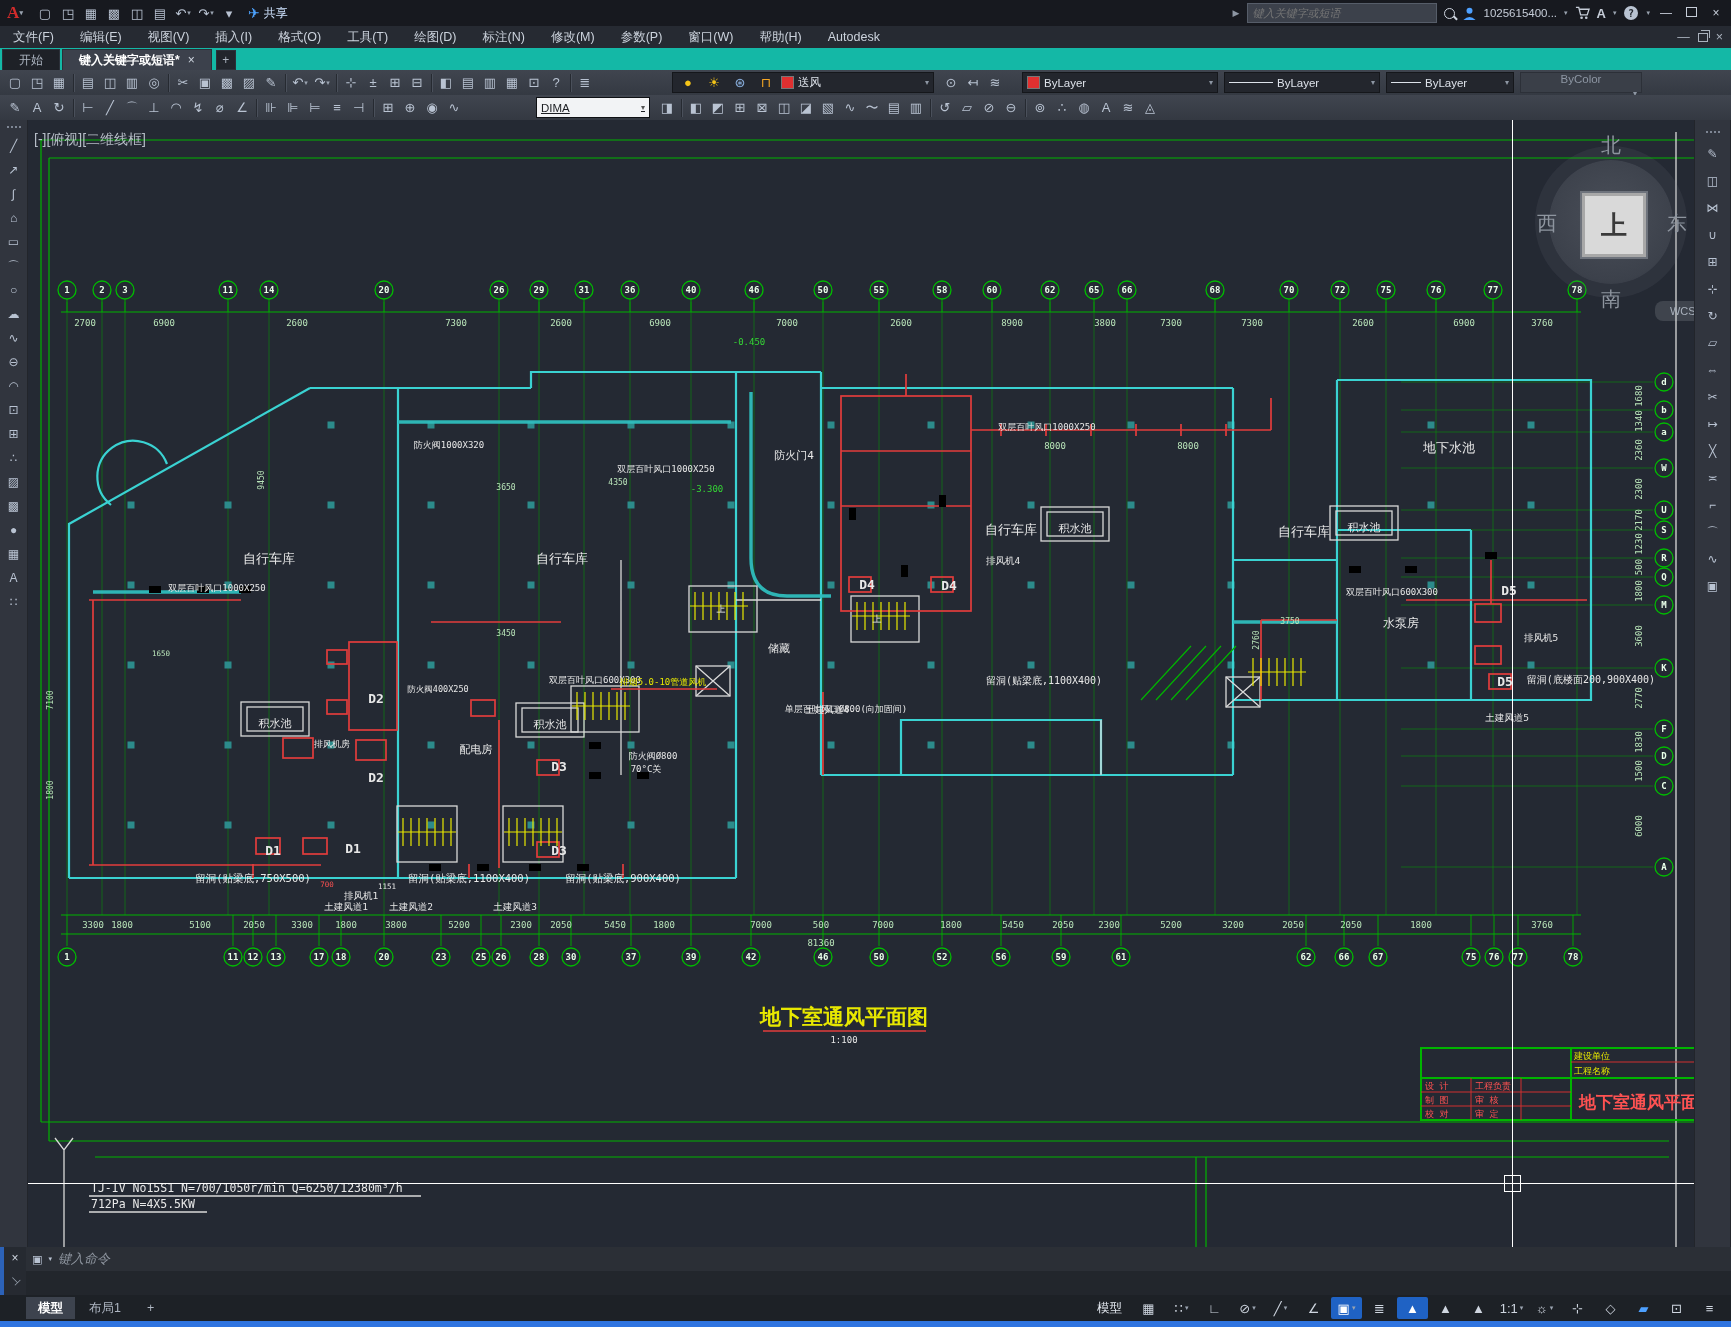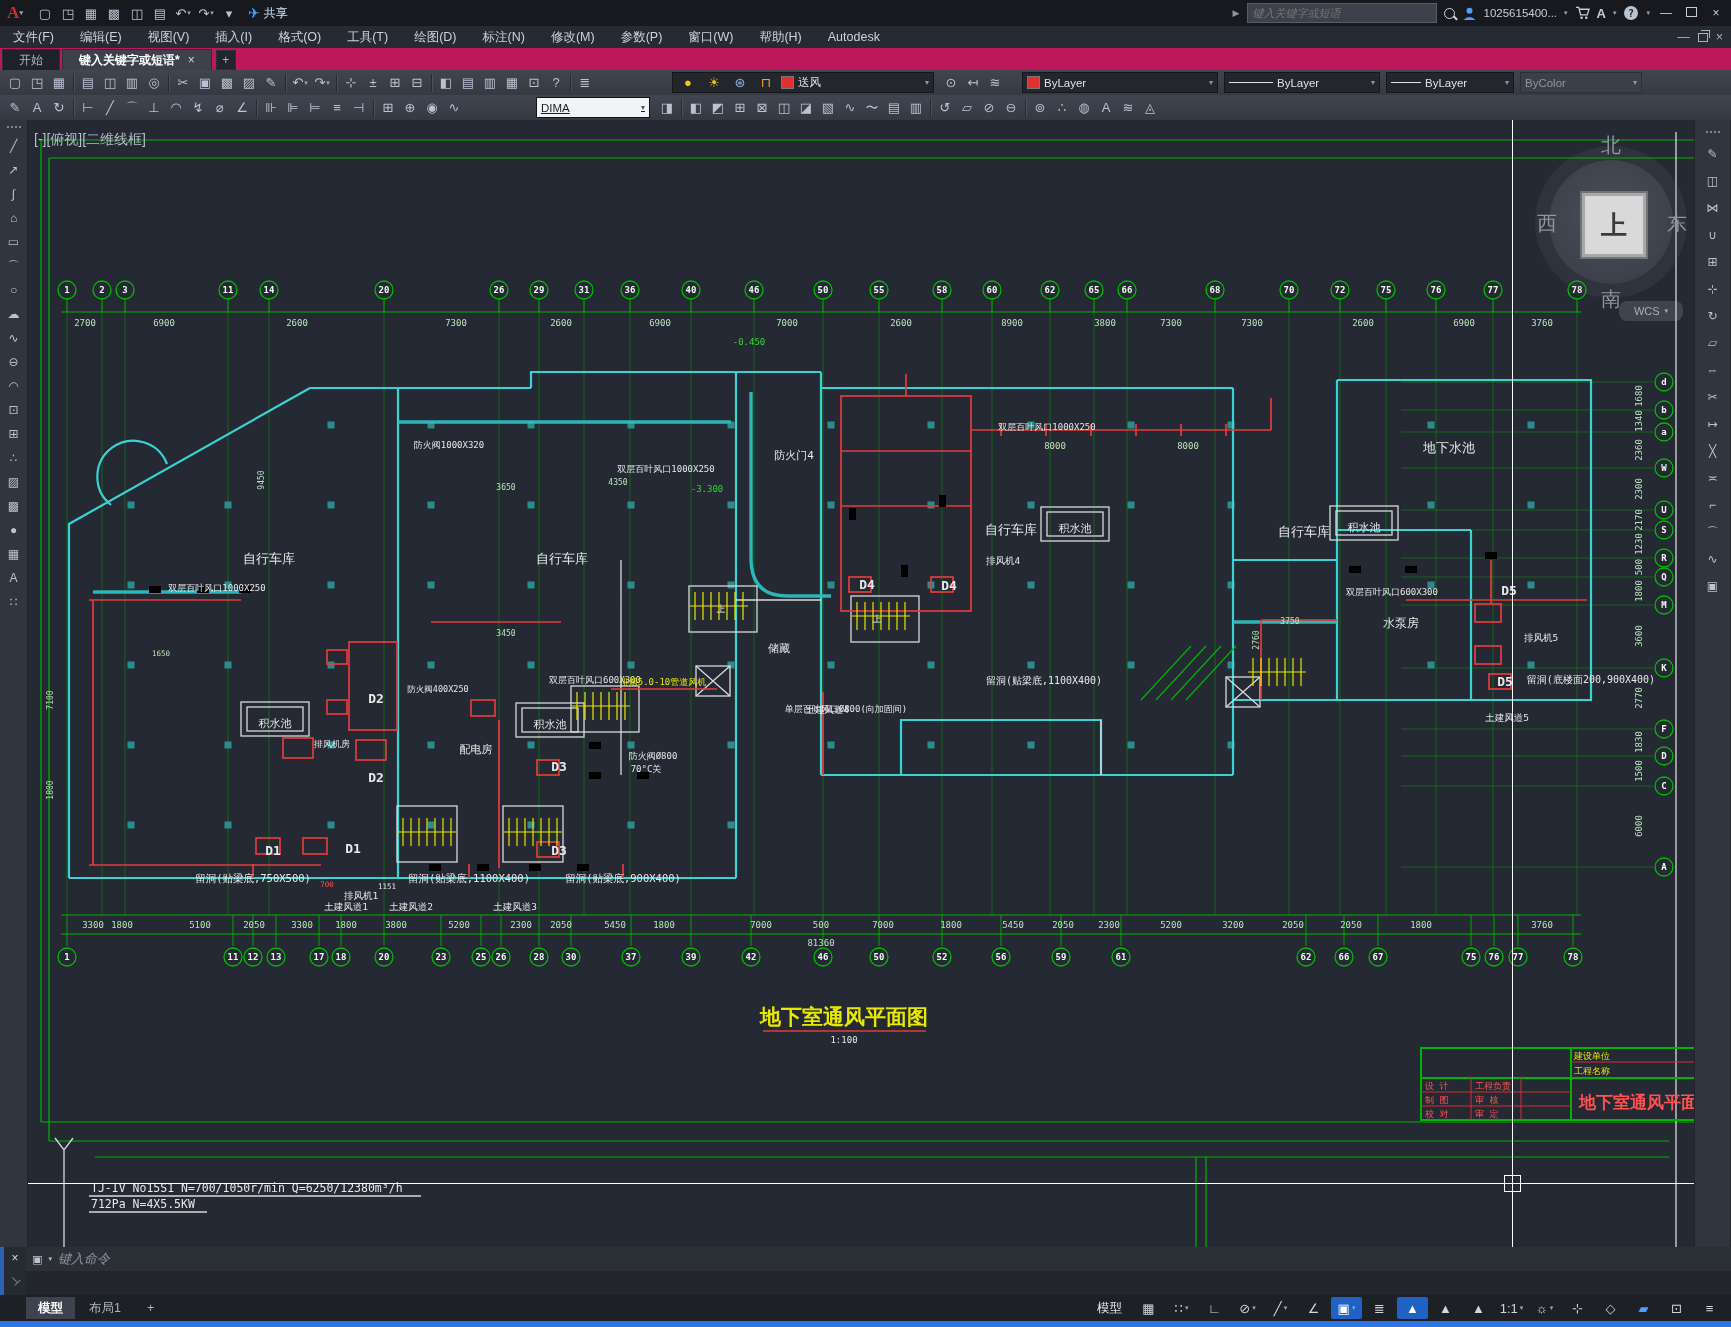--- a/index.html
+++ b/index.html
@@ -18,57 +18,57 @@
   .searchbox{width:178px;height:18px;background:#3c414b;border:1px solid #565d69;color:#e8eaee;font-size:11px;padding:0 5px;font-style:italic;}
   .mag{position:relative;width:9px;height:9px;border:1.6px solid #cfd6e0;border-radius:50%;display:inline-block;}
   .mag:after{content:'';position:absolute;left:8px;top:8px;width:5px;height:1.6px;background:#cfd6e0;transform:rotate(45deg);}
   .winbtn{width:18px;text-align:center;color:#c6cdd8;font-size:12px;}
   .maxbox{display:inline-block;width:9px;height:8px;border:1.2px solid #c6cdd8;}
   .menubar{position:absolute;left:0;top:26px;width:1731px;height:22px;background:#262a32;display:flex;align-items:center;color:#ccd3dd;font-size:12.5px;}
   .menu-item{padding:0 13px;line-height:22px;}
   .docwin{margin-left:auto;display:flex;gap:8px;padding-right:8px;color:#aab2bd;align-items:center;}
   .restore{position:relative;display:inline-block;width:8px;height:7px;border:1px solid #aab2bd;}
   .restore:before{content:'';position:absolute;left:2px;top:-4px;width:8px;height:7px;border:1px solid #aab2bd;border-bottom:none;border-left:none;}
-  .tabrow{position:absolute;left:0;top:48px;width:1731px;height:22px;background:#be185d;display:flex;align-items:flex-end;color:#aeb6c2;font-size:12px;}
+  .tabrow{position:absolute;left:0;top:48px;width:1731px;height:22px;background:#14b8a6;display:flex;align-items:flex-end;color:#aeb6c2;font-size:12px;}
   .ftab{height:20px;line-height:20px;padding:0 16px;background:#1e2127;margin-left:2px;border:1px solid #2c3039;border-bottom:none;}
   .ftab.active{background:#3c414c;color:#fff;font-weight:bold;display:flex;gap:8px;align-items:center;}
   .ftab .x{color:#cfd6e0;font-weight:normal;}
   .ftab-new{width:18px;height:18px;text-align:center;line-height:18px;background:#22252c;margin-left:4px;border:1px solid #2c3039;}
   
   .toolrow{position:absolute;left:0;width:1731px;height:25px;background:linear-gradient(#40454f,#343942);
            border-bottom:1px solid #22252b;display:flex;align-items:center;color:#c6cdd8;}
   .tb1{top:70px;} .tb2{top:95px;}
   .ico{display:inline-flex;align-items:center;justify-content:center;width:22px;height:21px;font-size:13px;color:#b9c3d2;border-radius:2px;position:relative;}
   .ico .crt{font-size:7px;margin-left:1px;color:#9aa3b0;}
   .sep{display:inline-block;width:1px;height:18px;background:#262a31;margin:0 3px;box-shadow:1px 0 0 #4a505b;}
   .iconpane{display:flex;align-items:center;overflow:hidden;}
   .dd{display:flex;align-items:center;height:19px;background:#23262d;border:1px solid #15171b;color:#dde2ea;font-size:11.5px;padding:0 4px;gap:4px;}
   .dd .caret{margin-left:auto;color:#8d96a3;font-size:8px;}
   .swatch{display:inline-block;width:11px;height:11px;background:#e03030;border:1px solid #777;}
   .ddwhite{background:#f2f3f5;color:#1c1e22;border:1px solid #0f1114;text-decoration:underline;}
-  .dd.disabled{background:#3a3f48;color:#8d96a3;border-color:#2c3038;}
+  .dd.disabled{background:#3a3f48;color:#8d96a3;border-color:#2c3038;flex-direction:column;}
   .linesample{display:inline-block;width:44px;height:0;border-top:1.6px solid #dde2ea;}
   .linesample.thin{border-top-width:1px;width:30px;}
   
   .main{position:absolute;left:0;top:120px;width:1731px;height:1127px;display:flex;}
   .vtool{width:27px;background:#31353e;border-right:1px solid #22252b;display:flex;flex-direction:column;align-items:center;padding-top:3px;gap:2px;}
   .vtool .ico{width:22px;height:22px;font-size:12px;}
   .vtool-r{width:35px;background:#31353e;border-left:1px solid #22252b;padding-top:8px;gap:5px;display:flex;flex-direction:column;align-items:center;}
   .handle{width:16px;height:5px;margin:2px 0 3px 0;background-image:radial-gradient(#7e8694 35%,transparent 36%);background-size:4px 4px;}
   .canvas{position:relative;flex:1;background:#242933;overflow:hidden;}
   .canvas svg{position:absolute;left:0;top:0;}
   .vplabel{position:absolute;left:6px;top:11px;color:#b6bdc7;font-size:14px;z-index:3;}
   
   .compass{position:absolute;left:1521px;top:40px;width:124px;height:124px;border-radius:50%;
            background:radial-gradient(circle at 50% 45%, #4a4f59 0%, #3c414b 70%, rgba(60,65,75,.25) 100%);
            box-shadow:0 0 0 14px rgba(120,126,138,0.12);z-index:4;}
   .compass .pt{position:absolute;color:#8e959f;font-size:20px;}
   .compass .ctr{position:absolute;left:33px;top:33px;width:58px;height:58px;background:#d9d9d9;border:3px solid #a8a8a8;
                 box-shadow:0 0 0 2px #6e737c;display:flex;align-items:center;justify-content:center;color:#3a3a3a;font-size:26px;font-weight:bold;}
-  .wcs{position:absolute;left:1591px;top:181px;width:64px;height:20px;background:rgba(205,210,220,0.16);border-radius:8px;
+  .wcs{position:absolute;left:1627px;top:181px;width:64px;height:20px;background:rgba(205,210,220,0.16);border-radius:8px;
        color:#a8b0bb;font-size:11px;display:flex;align-items:center;justify-content:center;gap:5px;z-index:4;}
   .wcs .crt{font-size:7px;}
   
   .chx{position:absolute;left:0;top:1063px;width:100%;height:1px;background:#fff;z-index:5;pointer-events:none;}
   .chy{position:absolute;left:1484px;top:0;width:1px;height:100%;background:#fff;z-index:5;pointer-events:none;}
   .pick{position:absolute;left:1476px;top:1055px;width:15px;height:15px;border:1px solid #fff;z-index:5;}
   
   .cmdwin{position:absolute;left:0;top:1247px;width:1731px;height:48px;display:flex;background:#22262c;}
   .cmdstrip{width:22px;background:#262a31;border-left:4px solid #2c62b8;display:flex;flex-direction:column;align-items:center;color:#cfd6e0;}
   .cmdstrip .sx{font-size:12px;margin-top:4px;}

